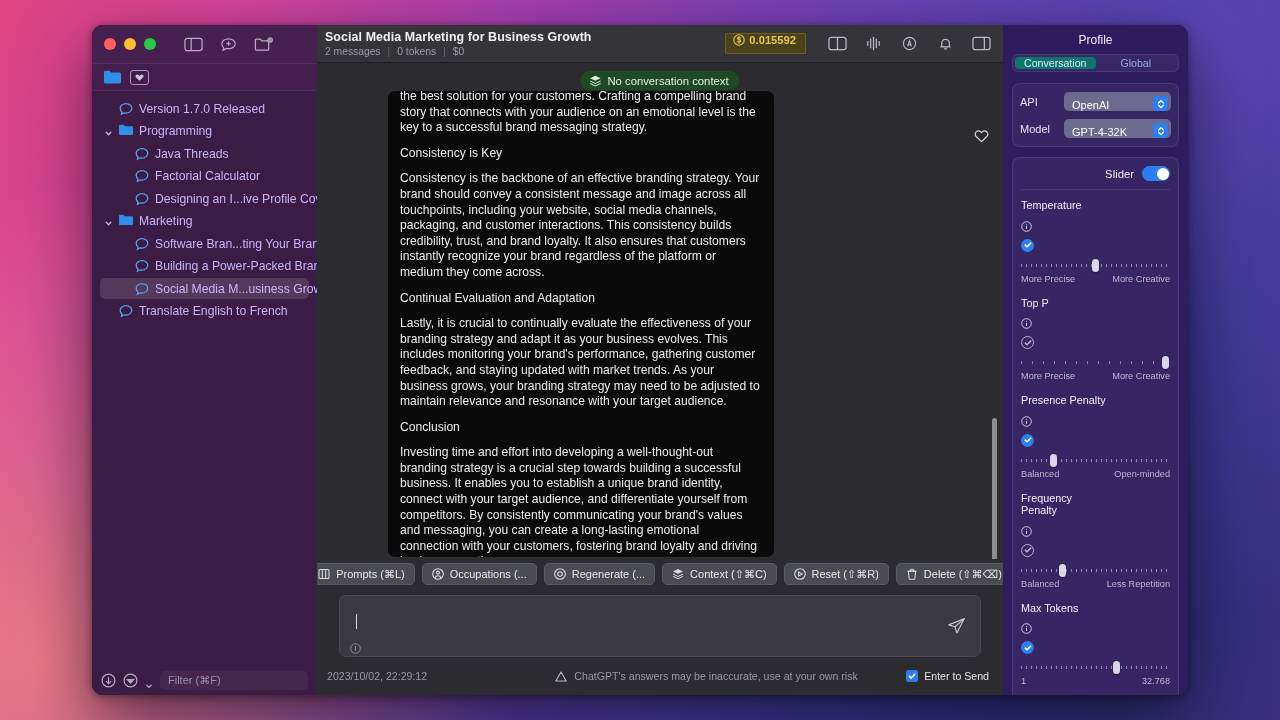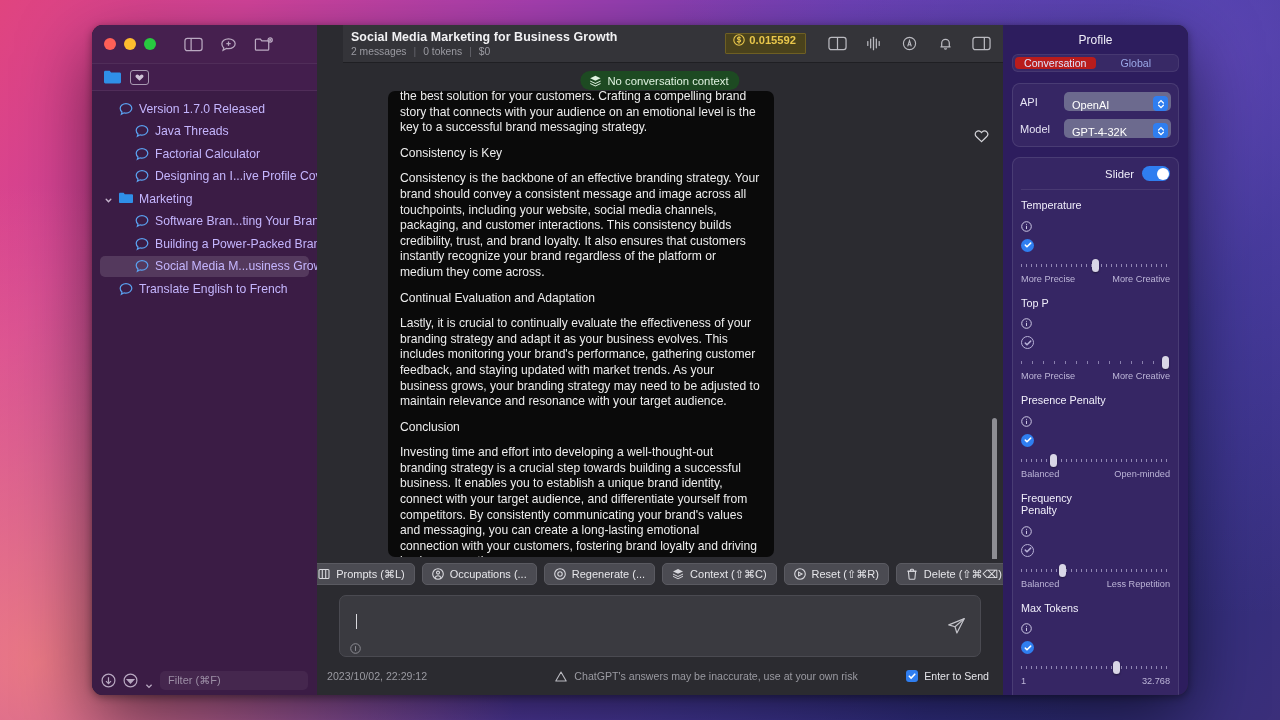--- a/index.html
+++ b/index.html
@@ -127,21 +127,20 @@
 
   
   .center { flex: 1; display: flex; flex-direction: column; min-width: 0; background: #2b2b30; }
   .topbar {
     height: 38px;
     background: #343439;
     display: flex;
     align-items: center;
     padding: 0 12px 0 8px;
     border-bottom: 1px solid #1f1f23;
-    margin-left: 26px;
   }
   .title-block { flex: 1; min-width: 0; }
   .conv-title { color: #f2f2f4; font-size: 12.4px; font-weight: bold; letter-spacing: .1px; }
   .conv-meta { color: #9b9ba2; font-size: 10.3px; margin-top: 2px; display: flex; gap: 7px; }
   .conv-meta .sep { color: #66666d; }
 
   .cost-pill {
     display: flex; align-items: flex-start; gap: 4px;
     border: 1px solid #6e5f23;
     background: #4a421c;
@@ -304,21 +303,21 @@
     background: rgba(255,255,255,.055);
     border-radius: 6px;
     padding: 2px;
     height: 20px;
     border: 1px solid rgba(255,255,255,.07);
   }
   .seg-item {
     flex: 1; display: flex; align-items: center; justify-content: center;
     font-size: 10.6px; color: #9ba8e8; border-radius: 4px;
   }
-  .seg-item.on { background: #b91c1c; color: #dfe5ff; }
+  .seg-item.on { background: #0f766e; color: #dfe5ff; }
 
   .card {
     margin-top: 11px;
     background: rgba(255,255,255,.045);
     border: 1px solid rgba(255,255,255,.10);
     border-radius: 8px;
     padding: 8px 7px;
   }
   .kv { display: flex; align-items: center; gap: 8px; margin-bottom: 8px; }
   .kv:last-child { margin-bottom: 0; }
@@ -461,20 +460,29 @@
       <div class="sb-list">
 
       <div class="sb-row" style="padding-left: 4px;">
             <span class="chev spacer"><svg viewBox="0 0 9 9" fill="none" stroke="currentColor" stroke-width="1.4" stroke-linecap="round">
                 <path d="M2.2 3.3 4.5 5.7 6.8 3.3"></path>
               </svg></span>
             <span class="ic bubble-ic"><svg viewBox="0 0 14 14" fill="none" stroke="currentColor" stroke-width="1.25">
                 <path d="M1.2 6.3c0-2.6 2.6-4.7 5.8-4.7s5.8 2.1 5.8 4.7-2.6 4.7-5.8 4.7c-.7 0-1.3-.1-1.9-.2l-2.7 1.4.6-2.1C1.9 9.2 1.2 7.9 1.2 6.3z"></path>
               </svg></span>
             <span>Version 1.7.0 Released</span>
+          </div>
+          <div class="sb-row" style="padding-left: 4px;">
+            <span class="chev"><svg viewBox="0 0 9 9" fill="none" stroke="currentColor" stroke-width="1.4" stroke-linecap="round">
+                <path d="M2.2 3.3 4.5 5.7 6.8 3.3"></path>
+              </svg></span>
+            <span class="ic folder-blue"><svg viewBox="0 0 14 12" fill="currentColor">
+                <path d="M0 1.9c0-.7.5-1.2 1.2-1.2h3.4l1.2 1.5h7c.7 0 1.2.5 1.2 1.2v6.5c0 .7-.5 1.2-1.2 1.2H1.2C.5 11.1 0 10.6 0 9.9z"></path>
+              </svg></span>
+            <span>Programming</span>
           </div>
           <div class="sb-row" style="padding-left: 20px;">
             <span class="chev spacer"><svg viewBox="0 0 9 9" fill="none" stroke="currentColor" stroke-width="1.4" stroke-linecap="round">
                 <path d="M2.2 3.3 4.5 5.7 6.8 3.3"></path>
               </svg></span>
             <span class="ic bubble-ic"><svg viewBox="0 0 14 14" fill="none" stroke="currentColor" stroke-width="1.25">
                 <path d="M1.2 6.3c0-2.6 2.6-4.7 5.8-4.7s5.8 2.1 5.8 4.7-2.6 4.7-5.8 4.7c-.7 0-1.3-.1-1.9-.2l-2.7 1.4.6-2.1C1.9 9.2 1.2 7.9 1.2 6.3z"></path>
               </svg></span>
             <span>Java Threads</span>
           </div>

